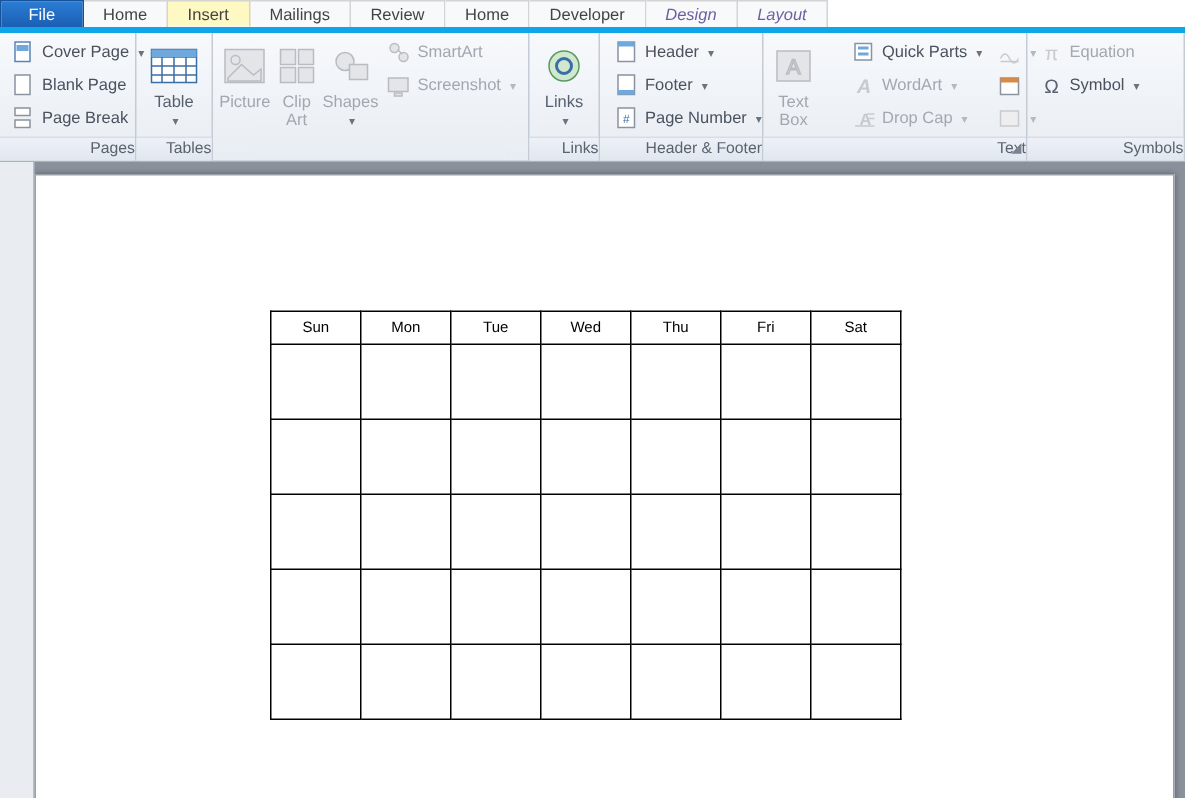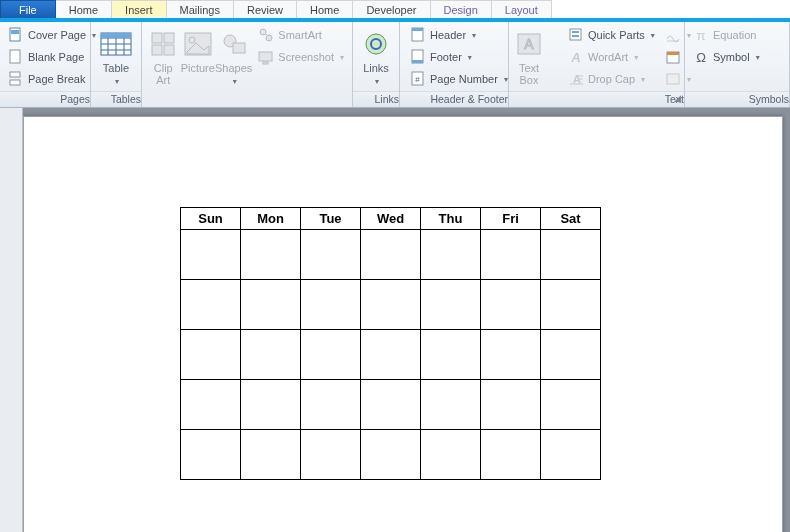--- a/index.html
+++ b/index.html
@@ -2,21 +2,21 @@
 <html><head>
 <meta charset="utf-8">
 <style>
   * { box-sizing: border-box; margin: 0; padding: 0; }
   body { font-family: "Segoe UI", Tahoma, sans-serif; font-size: 11px; background: #fff; width: 790px; height: 532px; overflow: hidden; }
   
   .tabs { display: flex; height: 22px; border-bottom: 4px solid #0ea5e9; background: #fff; }
   .tab { padding: 3px 13px 0 13px; border-right: 1px solid #d4d4d4; color: #444; cursor: pointer; background: #f8f9fb; border-top: 1px solid #d4d4d4; }
   .tab.file { background: #1a5fb4; background: linear-gradient(#2b7cd3,#1a5fb4); color: #fff; border: 1px solid #15549c; border-bottom: none; padding: 3px 18px 0 18px; }
   .tab.active { background: #fef9c3; border-bottom: 1px solid #f5f6f7; position: relative; z-index: 2; }
-  .tab.context { color: #6f5f9f; }
+  .tab.context { color: #6f5f9f; font-style: italic; }
 
   .ribbon { display: flex; height: 86px; background: linear-gradient(#f7f9fc,#e8edf3); border-bottom: 1px solid #a9b4c0; }
   .group { border-right: 1px solid #c3cbd4; display: flex; flex-direction: column; }
   .group-body { flex: 1; display: flex; padding: 2px 4px 0 4px; align-items: flex-start; }
   .group-label { text-align: right; font-size: 10.5px; color: #5a6370; padding: 1px 0 2px 0; background: linear-gradient(#eef2f7,#e1e7ef); border-top: 1px solid #d6dde6; position: relative; }
   .group-label .launcher { position: absolute; right: 3px; top: 1px; font-size: 9px; color: #7a8490; }
   
   .big-btn { display: flex; flex-direction: column; align-items: center; justify-content: center; width: 44px; color: #565f6e; padding-top: 4px; }
   .big-btn .icon { width: 32px; height: 32px; display: flex; align-items: center; justify-content: center; }
   .big-btn .lbl { font-size: 11px; line-height: 12px; text-align: center; margin-top: 2px; }
@@ -30,21 +30,21 @@
   .dd { font-size: 8px; color: #6a7380; margin-left: 2px; }
   .small-btn.disabled .dd { color: #b4b9bf; }
 
   .workspace { display: flex; height: calc(532px - 22px - 86px); background: #8a919b; }
   .ruler-v { width: 23px; background: #e9edf2; border-right: 1px solid #b7bfc8; }
   .scroll { flex: 1; background: #8a919b; overflow: hidden; position: relative; }
   .page { position: absolute; left: 0; top: 8px; width: 760px; height: 900px; background: #fff; box-shadow: 0 0 4px rgba(0,0,0,.35); border: 1px solid #9aa1aa; }
   
   .caltable { border-collapse: collapse; position: absolute; left: 156px; top: 90px; }
   .caltable td, .caltable th { border: 1px solid #000; width: 60px; height: 50px; }
-  .caltable th { height: 22px; font-family: Verdana, sans-serif; font-size: 13px; font-weight: bold; text-align: center; background: #fff; }
+  .caltable th { height: 22px; font-family: Verdana, sans-serif; font-size: 10px; font-weight: normal; text-align: center; background: #fff; }
 </style>
 </head>
 <body>
 
 <div class="tabs">
   <div class="tab file">File</div>
   <div class="tab">Home</div>
   <div class="tab active">Insert</div>
   <div class="tab">Mailings</div>
   <div class="tab">Review</div>
@@ -109,39 +109,39 @@
         <span class="lbl"><span>Table</span><br><span class="dd">▾</span></span>
       </div>
     </div>
     <div class="group-label">Tables</div>
   </div>
 
   <div class="group" style="width:211px">
     <div class="group-body">
       <div class="big-btn disabled">
         <span class="icon">
+          <svg width="28" height="24">
+              <rect x="1" y="1" width="26" height="22" fill="#eee" stroke="#b8bdc4"></rect>
+              <circle cx="8" cy="8" r="3" fill="#d7dade"></circle>
+              <path d="M3 20 L12 11 L20 18 L25 14 L25 22 L3 22 Z" fill="#d7dade"></path>
+            </svg>
+        </span>
+        <span class="lbl">Picture</span>
+      </div>
+      <div class="big-btn disabled">
+        <span class="icon">
           <svg width="24" height="24">
               <rect x="1" y="1" width="10" height="10" fill="#eee" stroke="#b8bdc4"></rect>
               <rect x="13" y="1" width="10" height="10" fill="#eee" stroke="#b8bdc4"></rect>
               <rect x="1" y="13" width="10" height="10" fill="#eee" stroke="#b8bdc4"></rect>
               <rect x="13" y="13" width="10" height="10" fill="#eee" stroke="#b8bdc4"></rect>
             </svg>
         </span>
         <span class="lbl" style="white-space:pre-line">Clip
 Art</span>
-      </div>
-      <div class="big-btn disabled">
-        <span class="icon">
-          <svg width="28" height="24">
-              <rect x="1" y="1" width="26" height="22" fill="#eee" stroke="#b8bdc4"></rect>
-              <circle cx="8" cy="8" r="3" fill="#d7dade"></circle>
-              <path d="M3 20 L12 11 L20 18 L25 14 L25 22 L3 22 Z" fill="#d7dade"></path>
-            </svg>
-        </span>
-        <span class="lbl">Picture</span>
       </div>
       <div class="big-btn disabled">
         <span class="icon">
           <svg width="28" height="24">
               <circle cx="10" cy="9" r="6" fill="#eee" stroke="#b8bdc4"></circle>
               <rect x="13" y="11" width="12" height="10" fill="#eee" stroke="#b8bdc4"></rect>
             </svg>
         </span>
         <span class="lbl"><span>Shapes</span><br><span class="dd">▾</span></span>
       </div>

